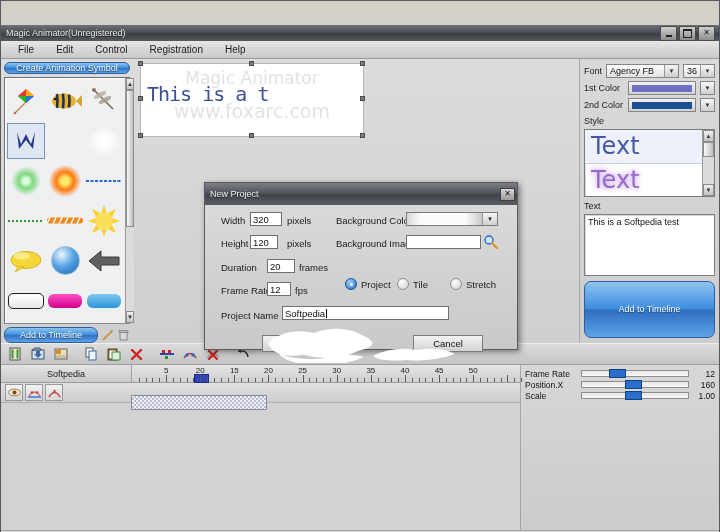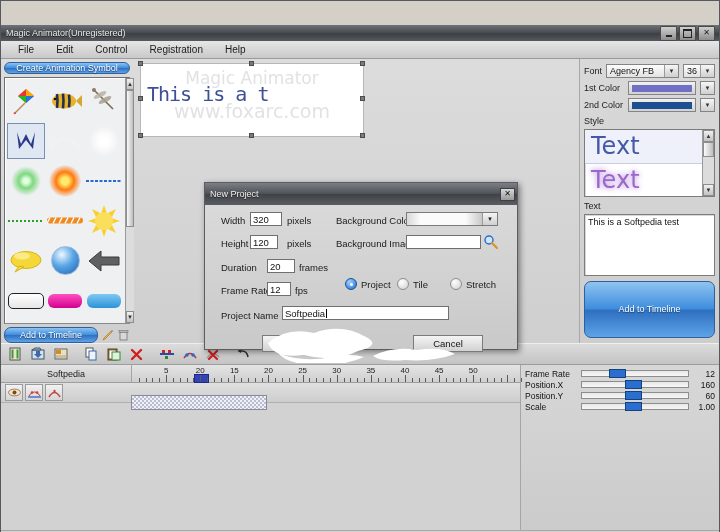--- a/index.html
+++ b/index.html
@@ -626,27 +626,20 @@
         <span class="pval">12</span>
       </div>
       <div class="prop">
         <span class="pname">Position.X</span>
         <span class="ptrack">
             <i class="pthumb" style="left: calc(48% - 8px);"></i>
           </span>
         <span class="pval">160</span>
       </div>
       <div class="prop">
-        <span class="pname">Position.Y</span>
-        <span class="ptrack">
-            <i class="pthumb" style="left: calc(48% - 8px);"></i>
-          </span>
-        <span class="pval">60</span>
-      </div>
-      <div class="prop">
         <span class="pname">Scale</span>
         <span class="ptrack">
             <i class="pthumb" style="left: calc(48% - 8px);"></i>
           </span>
         <span class="pval">1.00</span>
       </div>
     </div>
   </div>
 
   <div class="hsb">

